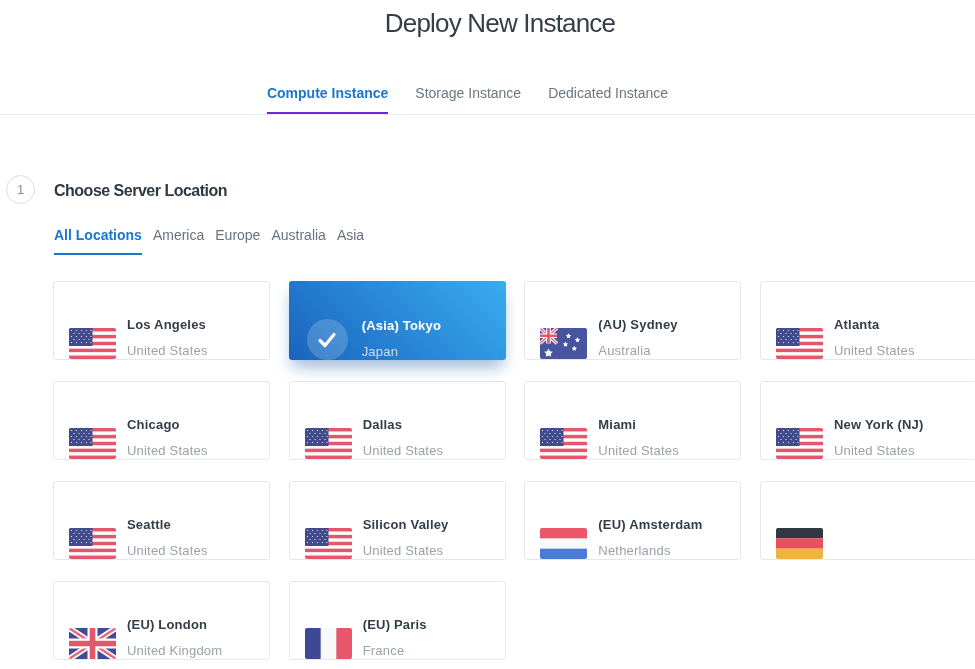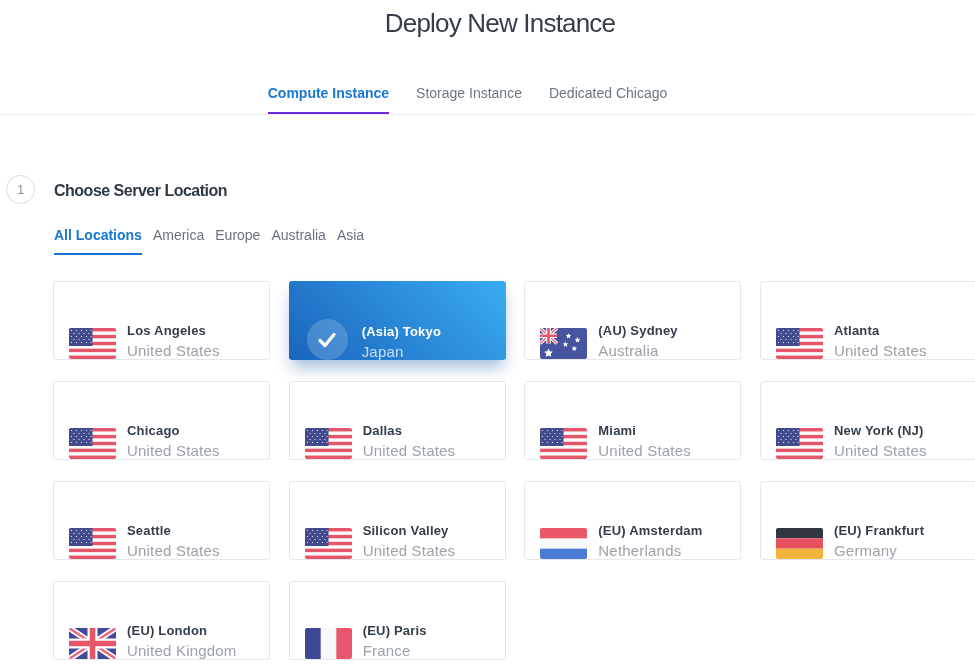--- a/index.html
+++ b/index.html
@@ -29,39 +29,39 @@
   .loc-tab.active { color:#1a77cf; font-weight:700; border-bottom:2px solid #1a77cf; }
 
   .loc-grid { position:absolute; left:53px; top:281px; width:923px;
     display:grid; grid-template-columns:repeat(4, 217px); column-gap:18.66px; row-gap:21px; }
   .loc-card { height:79px; background:#fff; border:1px solid #e5e8eb; border-radius:3px;
     display:flex; align-items:flex-end; padding-left:15px; cursor:pointer; }
   .loc-card .icon-slot { width:47px; flex:none; display:flex; justify-content:center; align-items:center; }
   .loc-card .flag { width:47px; height:31px; display:block; border-radius:2px; }
   .loc-card .txt { margin-left:11px; }
   .loc-card .city { font-size:13px; line-height:16px; font-weight:700; color:#333e48; letter-spacing:0.2px; }
-  .loc-card .country { font-size:15px; line-height:16px; color:#9ba2a9; margin-top:4px; letter-spacing:0.2px; }
+  .loc-card .country { font-size:13px; line-height:16px; color:#9ba2a9; margin-top:10px; letter-spacing:0.2px; }
 
   .loc-card.selected { border:none; background:linear-gradient(225deg, #39acf2 0%, #1a64bd 100%);
     box-shadow:0 10px 15px -3px rgba(40,105,170,0.45); }
   .loc-card.selected .city { color:#ffffff; }
   .loc-card.selected .country { color:rgba(255,255,255,0.75); }
   .check-circle { width:41px; height:41px; border-radius:50%; background:rgba(255,255,255,0.18);
     display:flex; align-items:center; justify-content:center; }
 </style>
 </head>
 <body>
 
 <div class="page">
   <h1 class="page-title">Deploy New Instance</h1>
 
   <div class="instance-tabs" id="instance-tabs">
       <div class="instance-tab active">Compute Instance</div>
       <div class="instance-tab">Storage Instance</div>
-      <div class="instance-tab">Dedicated Chicago</div>
+      <div class="instance-tab">Dedicated Instance</div>
     </div>
   <div class="tabs-line"></div>
 
   <div class="step-circle">1</div>
   <h2 class="step-title">Choose Server Location</h2>
 
   <div class="loc-tabs" id="loc-tabs">
       <div class="loc-tab active">All Locations</div>
       <div class="loc-tab">America</div>
       <div class="loc-tab">Europe</div>
@@ -495,24 +495,20 @@
       <div class="loc-card">
     <div class="icon-slot">
           <span style="display:block">
             <svg class="flag" viewBox="0 0 47 31">
     <rect width="47" height="10.33" fill="#333741"></rect>
     <rect y="10.33" width="47" height="10.33" fill="#e84f5f"></rect>
     <rect y="20.67" width="47" height="10.33" fill="#f0b33c"></rect>
   </svg>
           </span>
         </div>
-    <div class="txt">
-      <div class="city">(EU) Frankfurt</div>
-      <div class="country">Germany</div>
-    </div>
       </div>
       <div class="loc-card">
     <div class="icon-slot">
           <span style="display:block">
             <svg class="flag" viewBox="0 0 47 31">
     <rect width="47" height="31" fill="#414b97"></rect>
     <path d="M0,0 L47,31 M47,0 L0,31" stroke="#ffffff" stroke-width="6"></path>
     <path d="M0,0 L47,31 M47,0 L0,31" stroke="#e8697e" stroke-width="2.4"></path>
     <path d="M23.5,0 V31 M0,15.5 H47" stroke="#ffffff" stroke-width="10"></path>
     <path d="M23.5,0 V31 M0,15.5 H47" stroke="#e5566a" stroke-width="5.6"></path>

